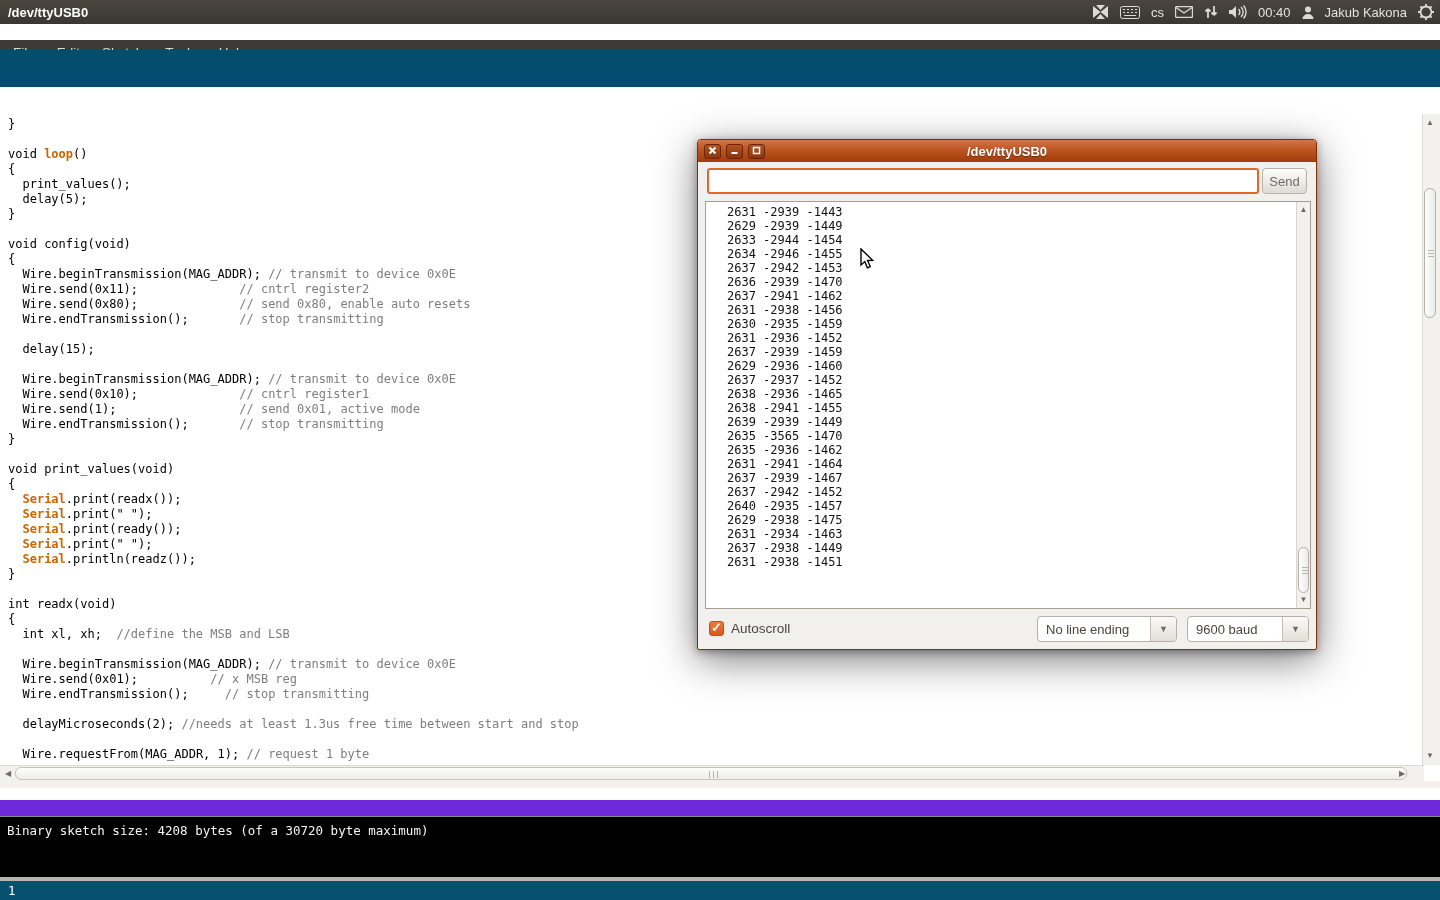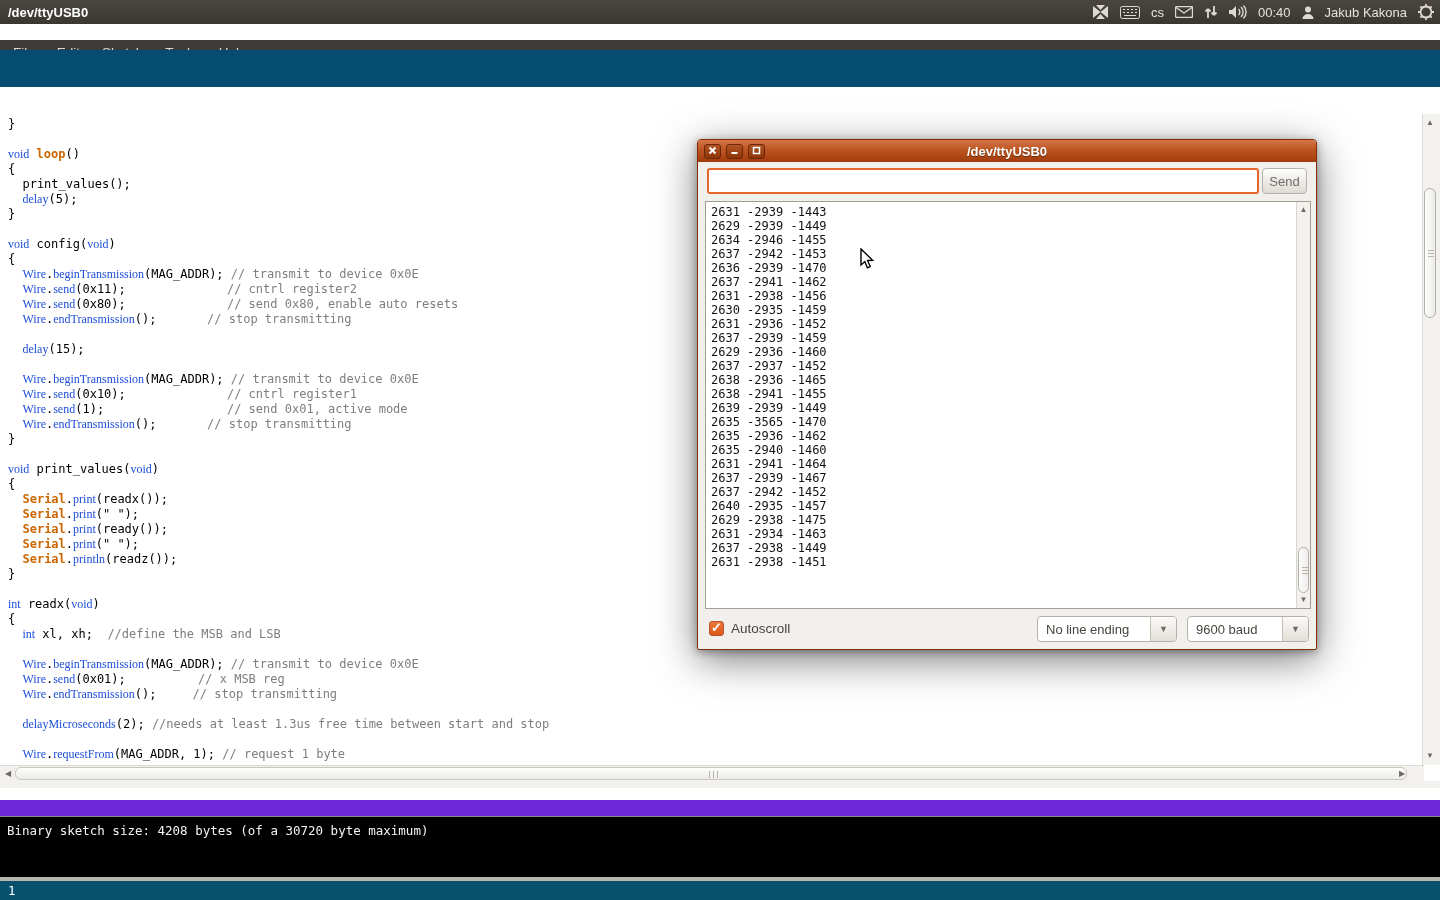--- a/index.html
+++ b/index.html
@@ -31,21 +31,21 @@
     color:#000; font-size:13px; padding:0 24px; display:flex; align-items:center;
     border-radius:3px 3px 0 0; }
   #tab-menu-btn { position:absolute; right:17px; top:2px; width:17px; height:21px;
     border:1px solid #dfe7ea; border-radius:2px; display:flex; align-items:center; justify-content:center; }
 
   
   #editor { position:absolute; left:0; top:114px; width:1422px; height:651px; background:#fff;
     overflow:hidden; padding:3px 0 0 8px; }
   .code-line { font-family:"DejaVu Sans Mono", monospace; font-size:12px; line-height:15px;
     white-space:pre; color:#000; }
-  .ck { color:#1d4ed8;font-family:Liberation Serif, serif; }
+  .ck { color:#000000; }
   .cb { color:#cc6600; font-weight:bold; }
   .cc { color:#7e7e7e; }
   .cp { color:#000; }
 
   
   .sb-track-v { position:absolute; background:#f2f1ee; border-left:1px solid #dcdad5; }
   #edit-vscroll { right:3px; top:114px; width:15px; height:651px; }
   .sb-arrow { position:absolute; left:0; width:100%; text-align:center; color:#6e6a63; font-size:8px; line-height:14px; }
   .sb-thumb { position:absolute; left:1px; width:12px; background:linear-gradient(90deg,#fdfdfc,#ececea);
     border:1px solid #b4b0a8; border-radius:7px; }
@@ -85,21 +85,21 @@
   #sm-input { position:absolute; left:9px; top:28px; width:552px; height:26px; background:#fff;
     border:2px solid #e4672a; border-radius:3px; font-size:13px; padding-left:4px;
     font-family:"Liberation Sans", sans-serif; outline:none; }
   #sm-send { position:absolute; right:9px; top:28px; width:45px; height:26px;
     background:linear-gradient(180deg,#fdfdfc,#dedbd4); border:1px solid #b7b2aa; border-radius:4px;
     color:#6f6b64; font-size:13px; display:flex; align-items:center; justify-content:center; cursor:pointer; }
 
   #sm-data { position:absolute; left:7px; top:61px; width:606px; height:408px; background:#fff;
     border:1px solid #a39d94; overflow:hidden; }
   .serial-line { font-family:"DejaVu Sans Mono", monospace; font-size:12px; line-height:14px;
-    color:#111; white-space:pre; padding-left:5px; }
+    color:#111; white-space:pre; padding-left:21px; }
   #sm-data-inner { padding-top:3px; }
   #sm-vscroll { position:absolute; right:0; top:0; width:14px; height:100%;
     background:#f2f1ee; border-left:1px solid #d8d5cf; }
 
   #sm-bottom { position:absolute; left:0; top:469px; width:100%; height:42px; }
   #sm-checkbox { position:absolute; left:11px; top:12px; width:15px; height:15px; border-radius:3px;
     border:1px solid #b3542a; background:linear-gradient(180deg,#ea7a3d,#dd5716); cursor:pointer; }
   #sm-checkbox .tick { position:absolute; left:1px; top:-2px; color:#fff; font-size:13px; font-weight:bold; }
   #sm-autoscroll-label { position:absolute; left:33px; top:12px; font-size:13.5px; color:#49453f; }
   .dropdown { position:absolute; top:7px; height:26px; background:#fff; border:1px solid #b5b0a8;
@@ -338,36 +338,36 @@
 
   <input id="sm-input" type="text" value="" style="">
   <div id="sm-send">
     <span>Send</span>
   </div>
 
   <div id="sm-data">
     <div id="sm-data-inner">
         <div class="serial-line">2631 -2939 -1443</div>
         <div class="serial-line">2629 -2939 -1449</div>
+        <div class="serial-line">2633 -2944 -1454</div>
         <div class="serial-line">2634 -2946 -1455</div>
         <div class="serial-line">2637 -2942 -1453</div>
         <div class="serial-line">2636 -2939 -1470</div>
         <div class="serial-line">2637 -2941 -1462</div>
         <div class="serial-line">2631 -2938 -1456</div>
         <div class="serial-line">2630 -2935 -1459</div>
         <div class="serial-line">2631 -2936 -1452</div>
         <div class="serial-line">2637 -2939 -1459</div>
         <div class="serial-line">2629 -2936 -1460</div>
         <div class="serial-line">2637 -2937 -1452</div>
         <div class="serial-line">2638 -2936 -1465</div>
         <div class="serial-line">2638 -2941 -1455</div>
         <div class="serial-line">2639 -2939 -1449</div>
         <div class="serial-line">2635 -3565 -1470</div>
         <div class="serial-line">2635 -2936 -1462</div>
-        <div class="serial-line">2635 -2940 -1460</div>
         <div class="serial-line">2631 -2941 -1464</div>
         <div class="serial-line">2637 -2939 -1467</div>
         <div class="serial-line">2637 -2942 -1452</div>
         <div class="serial-line">2640 -2935 -1457</div>
         <div class="serial-line">2629 -2938 -1475</div>
         <div class="serial-line">2631 -2934 -1463</div>
         <div class="serial-line">2637 -2938 -1449</div>
         <div class="serial-line">2631 -2938 -1451</div>
       </div>
     <div id="sm-vscroll">

